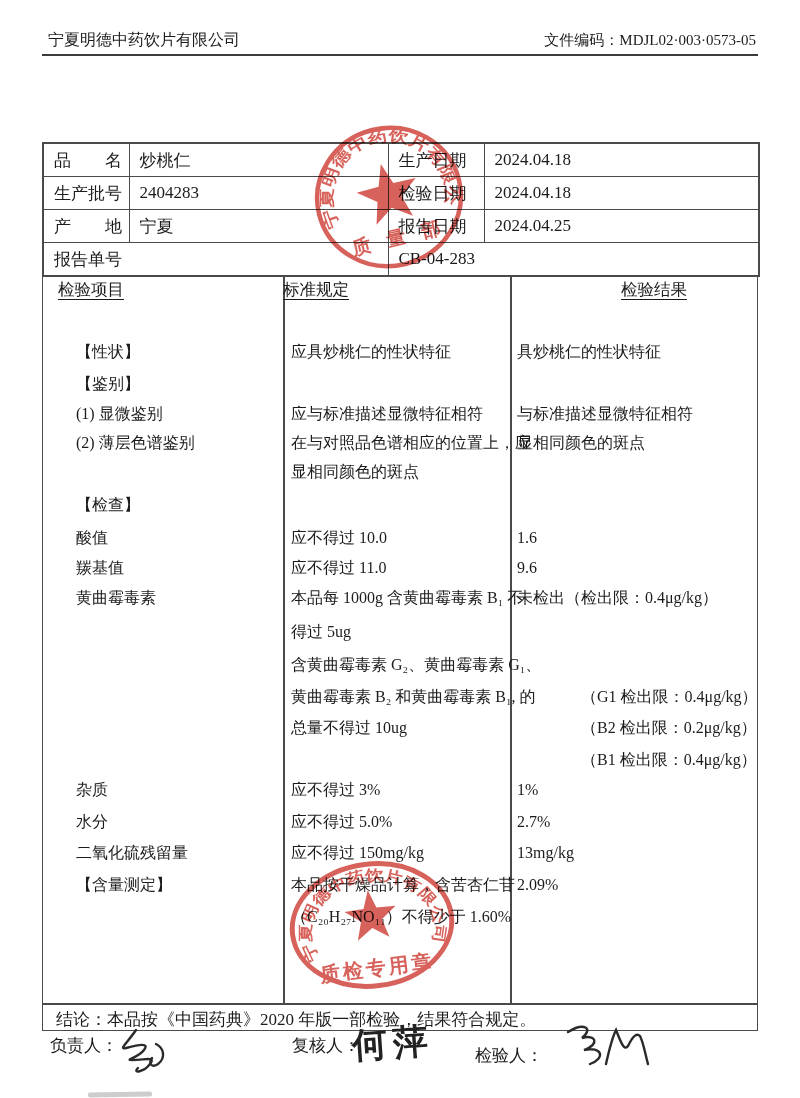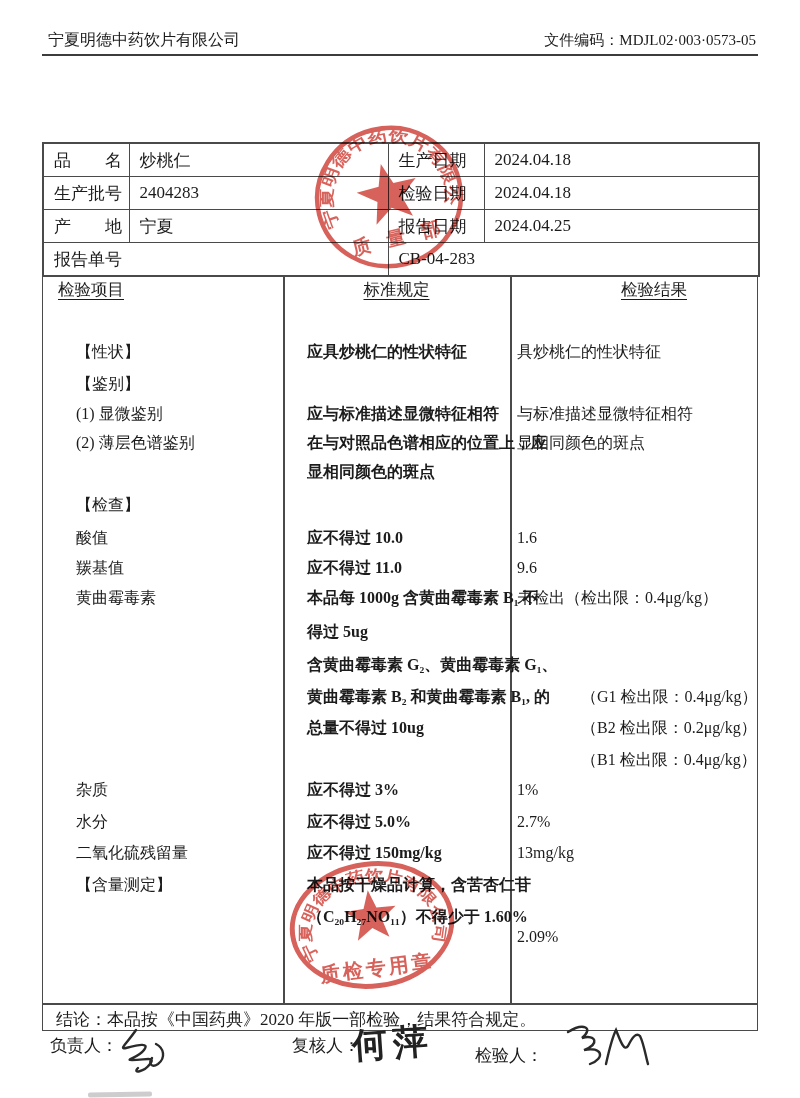--- a/index.html
+++ b/index.html
@@ -22,25 +22,25 @@
 
   .frame { position:absolute; left:42px; top:276px; width:716px; height:755px;
            border:1.5px solid #4a4a4a; box-sizing:border-box; }
   .vline { position:absolute; width:1.5px; background:#4a4a4a; top:277px; height:726px; }
   .v1 { left:283px; } .v2 { left:510px; }
   .hline-conc { position:absolute; left:42px; top:1003px; width:716px; height:1.5px; background:#4a4a4a; }
 
   .col-head { position:absolute; top:279px; font-size:16.5px;
               text-decoration:underline; text-underline-offset:4px; white-space:nowrap; }
   .ch1 { left:58px; }
-  .ch2 { left:283px; width:227px; text-align:center; }
+  .ch2 { left:283px; width:227px; }
   .ch3 { left:510px; width:288px; text-align:center; }
 
   .ln { position:absolute; font-size:16px; line-height:22px; white-space:nowrap; color:#1c1c1c; }
-  .c1 { left:58px;margin-left:18px; } .c2 { left:307px;font-weight:bold; } .c3 { left:517px; } .c3i { left:581px; }
+  .c1 { left:58px;margin-left:18px; } .c2 { left:291px; } .c3 { left:517px; } .c3i { left:581px; }
 
   .conclusion { position:absolute; left:56px; top:1008px; font-size:17px; white-space:nowrap; }
 
   .sig-label { position:absolute; top:1034px; font-size:17px; white-space:nowrap; }
   .sl1 { left:50px; } .sl2 { left:292px; } .sl3 { left:475px;margin-top:10px; }
   .sig-svg { position:absolute; pointer-events:none; }
   .sig-text { position:absolute; left:352px; top:1020px; font-size:35px; font-weight:600;
               transform:rotate(-4deg); letter-spacing:6px; color:#222; white-space:nowrap; }
 
   .stamp { position:absolute; pointer-events:none; opacity:.82; mix-blend-mode:multiply; }
@@ -138,21 +138,21 @@
   <div class="ln c3" style="top:432px">显相同颜色的斑点</div>
   <div class="ln c3" style="top:527px">1.6</div>
   <div class="ln c3" style="top:557px">9.6</div>
   <div class="ln c3" style="top:587px">未检出（检出限：0.4μg/kg）</div>
   <div class="ln c3i" style="top:686px">（G1 检出限：0.4μg/kg）</div>
   <div class="ln c3i" style="top:717px">（B2 检出限：0.2μg/kg）</div>
   <div class="ln c3i" style="top:749px">（B1 检出限：0.4μg/kg）</div>
   <div class="ln c3" style="top:779px">1%</div>
   <div class="ln c3" style="top:811px">2.7%</div>
   <div class="ln c3" style="top:842px">13mg/kg</div>
-  <div class="ln c3" style="top:926px">2.09%</div>
+  <div class="ln c3" style="top:874px">2.09%</div>
 
   <div class="conclusion">结论：本品按《中国药典》2020 年版一部检验，结果符合规定。</div>
 
   <div class="sig-label sl1">负责人：</div>
   <div class="sig-label sl2">复核人：</div>
   <div class="sig-label sl3">检验人：</div>
 
   <svg class="sig-svg" style="left:98px; top:1024px" width="100" height="56" viewBox="0 0 100 56">
     <path d="M38 6 C30 18, 20 26, 28 24 C40 21, 52 18, 46 26 C40 34, 26 36, 34 36 C48 36, 58 32, 52 40 C46 48, 34 50, 40 44 M58 20 C66 24, 68 34, 60 40 C54 44, 50 40, 54 34" fill="none" stroke="#2a2a2a" stroke-width="2.4" stroke-linecap="round"></path>
   </svg>

